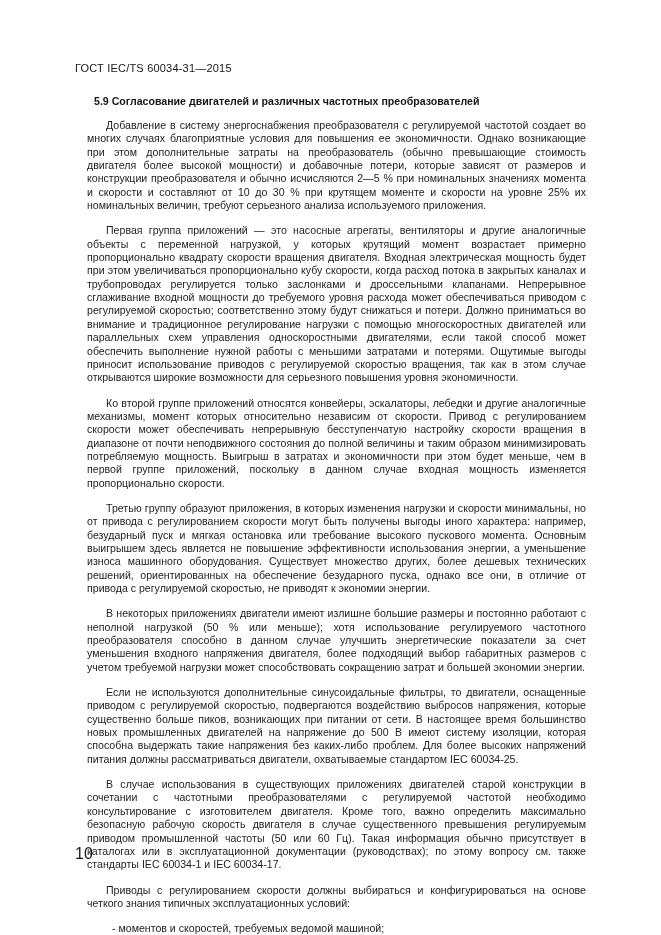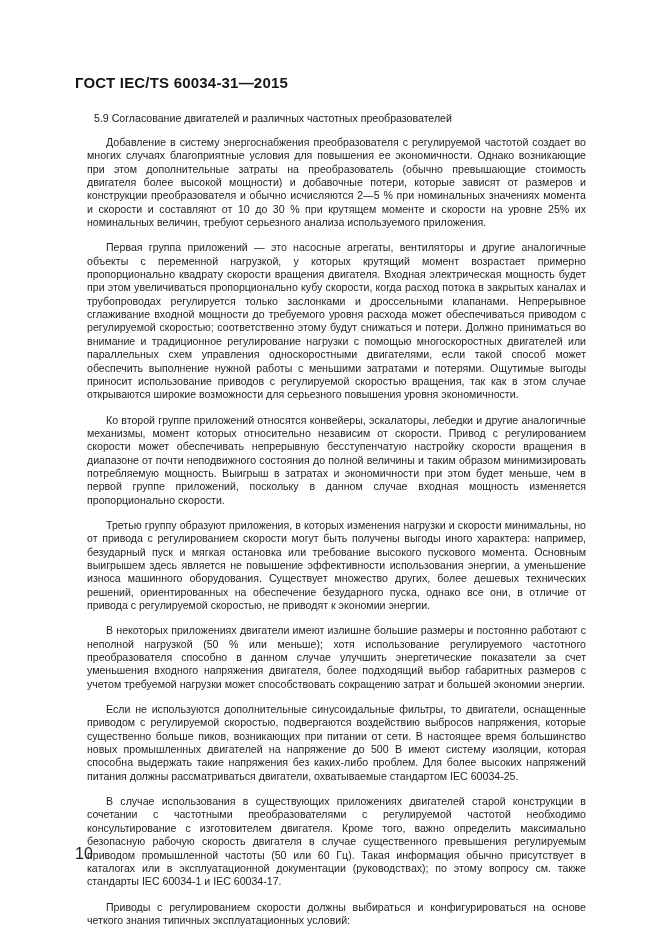--- a/index.html
+++ b/index.html
@@ -16,29 +16,29 @@
     color: #1d1d1d;
     overflow: hidden;
   }
   .content {
     position: absolute;
     left: 75px;
     top: 62px;
     width: 523px;
   }
   .doc-header {
-    font-size: 15px;
-    font-weight: bold;
+    font-size: 11px;
+    font-weight: normal;
     letter-spacing: 0.2px;
-    margin: 12px 0 21px 0;
+    margin: 0 0 21px 0;
     color: #161616;
   }
   .section-heading {
     font-size: 10.6px;
-    font-weight: normal;
+    font-weight: bold;
     margin: 0 0 11px 0;
     text-indent: 19px;
     color: #161616;
   }
   p.body {
     font-size: 10.6px;
     line-height: 13.35px;
     text-align: justify;
     text-indent: 19px;
     margin: 12px;

